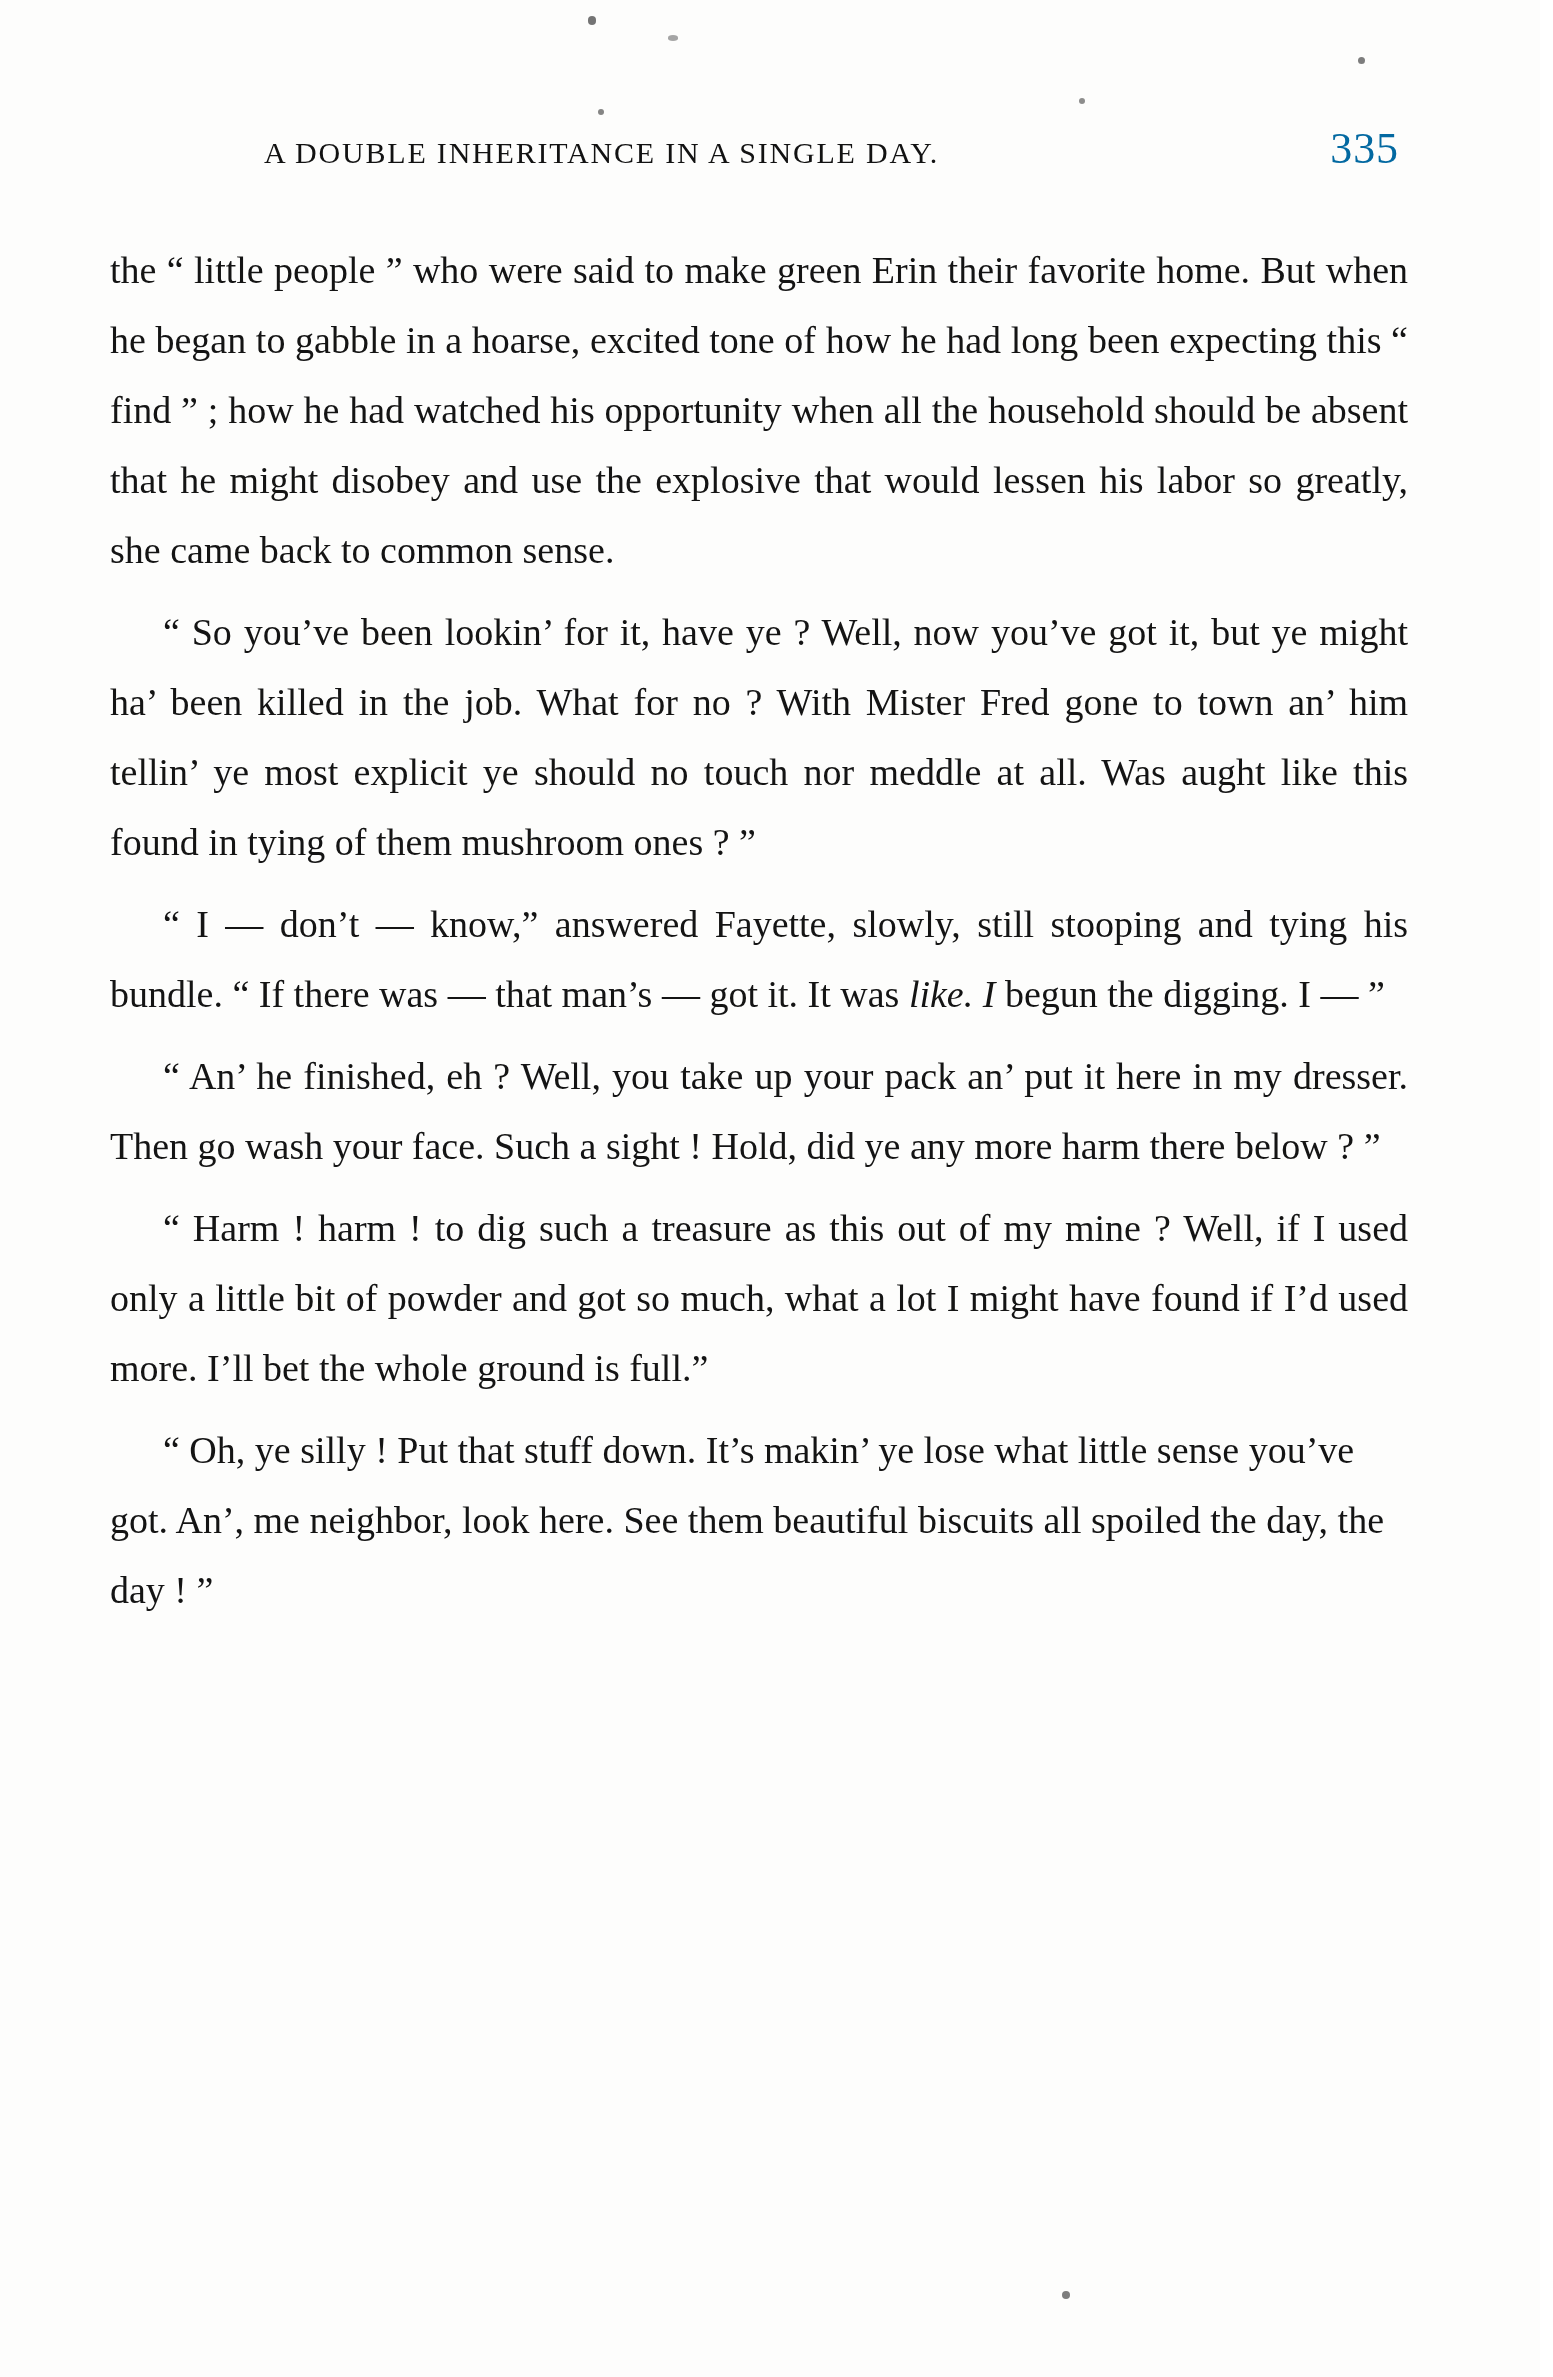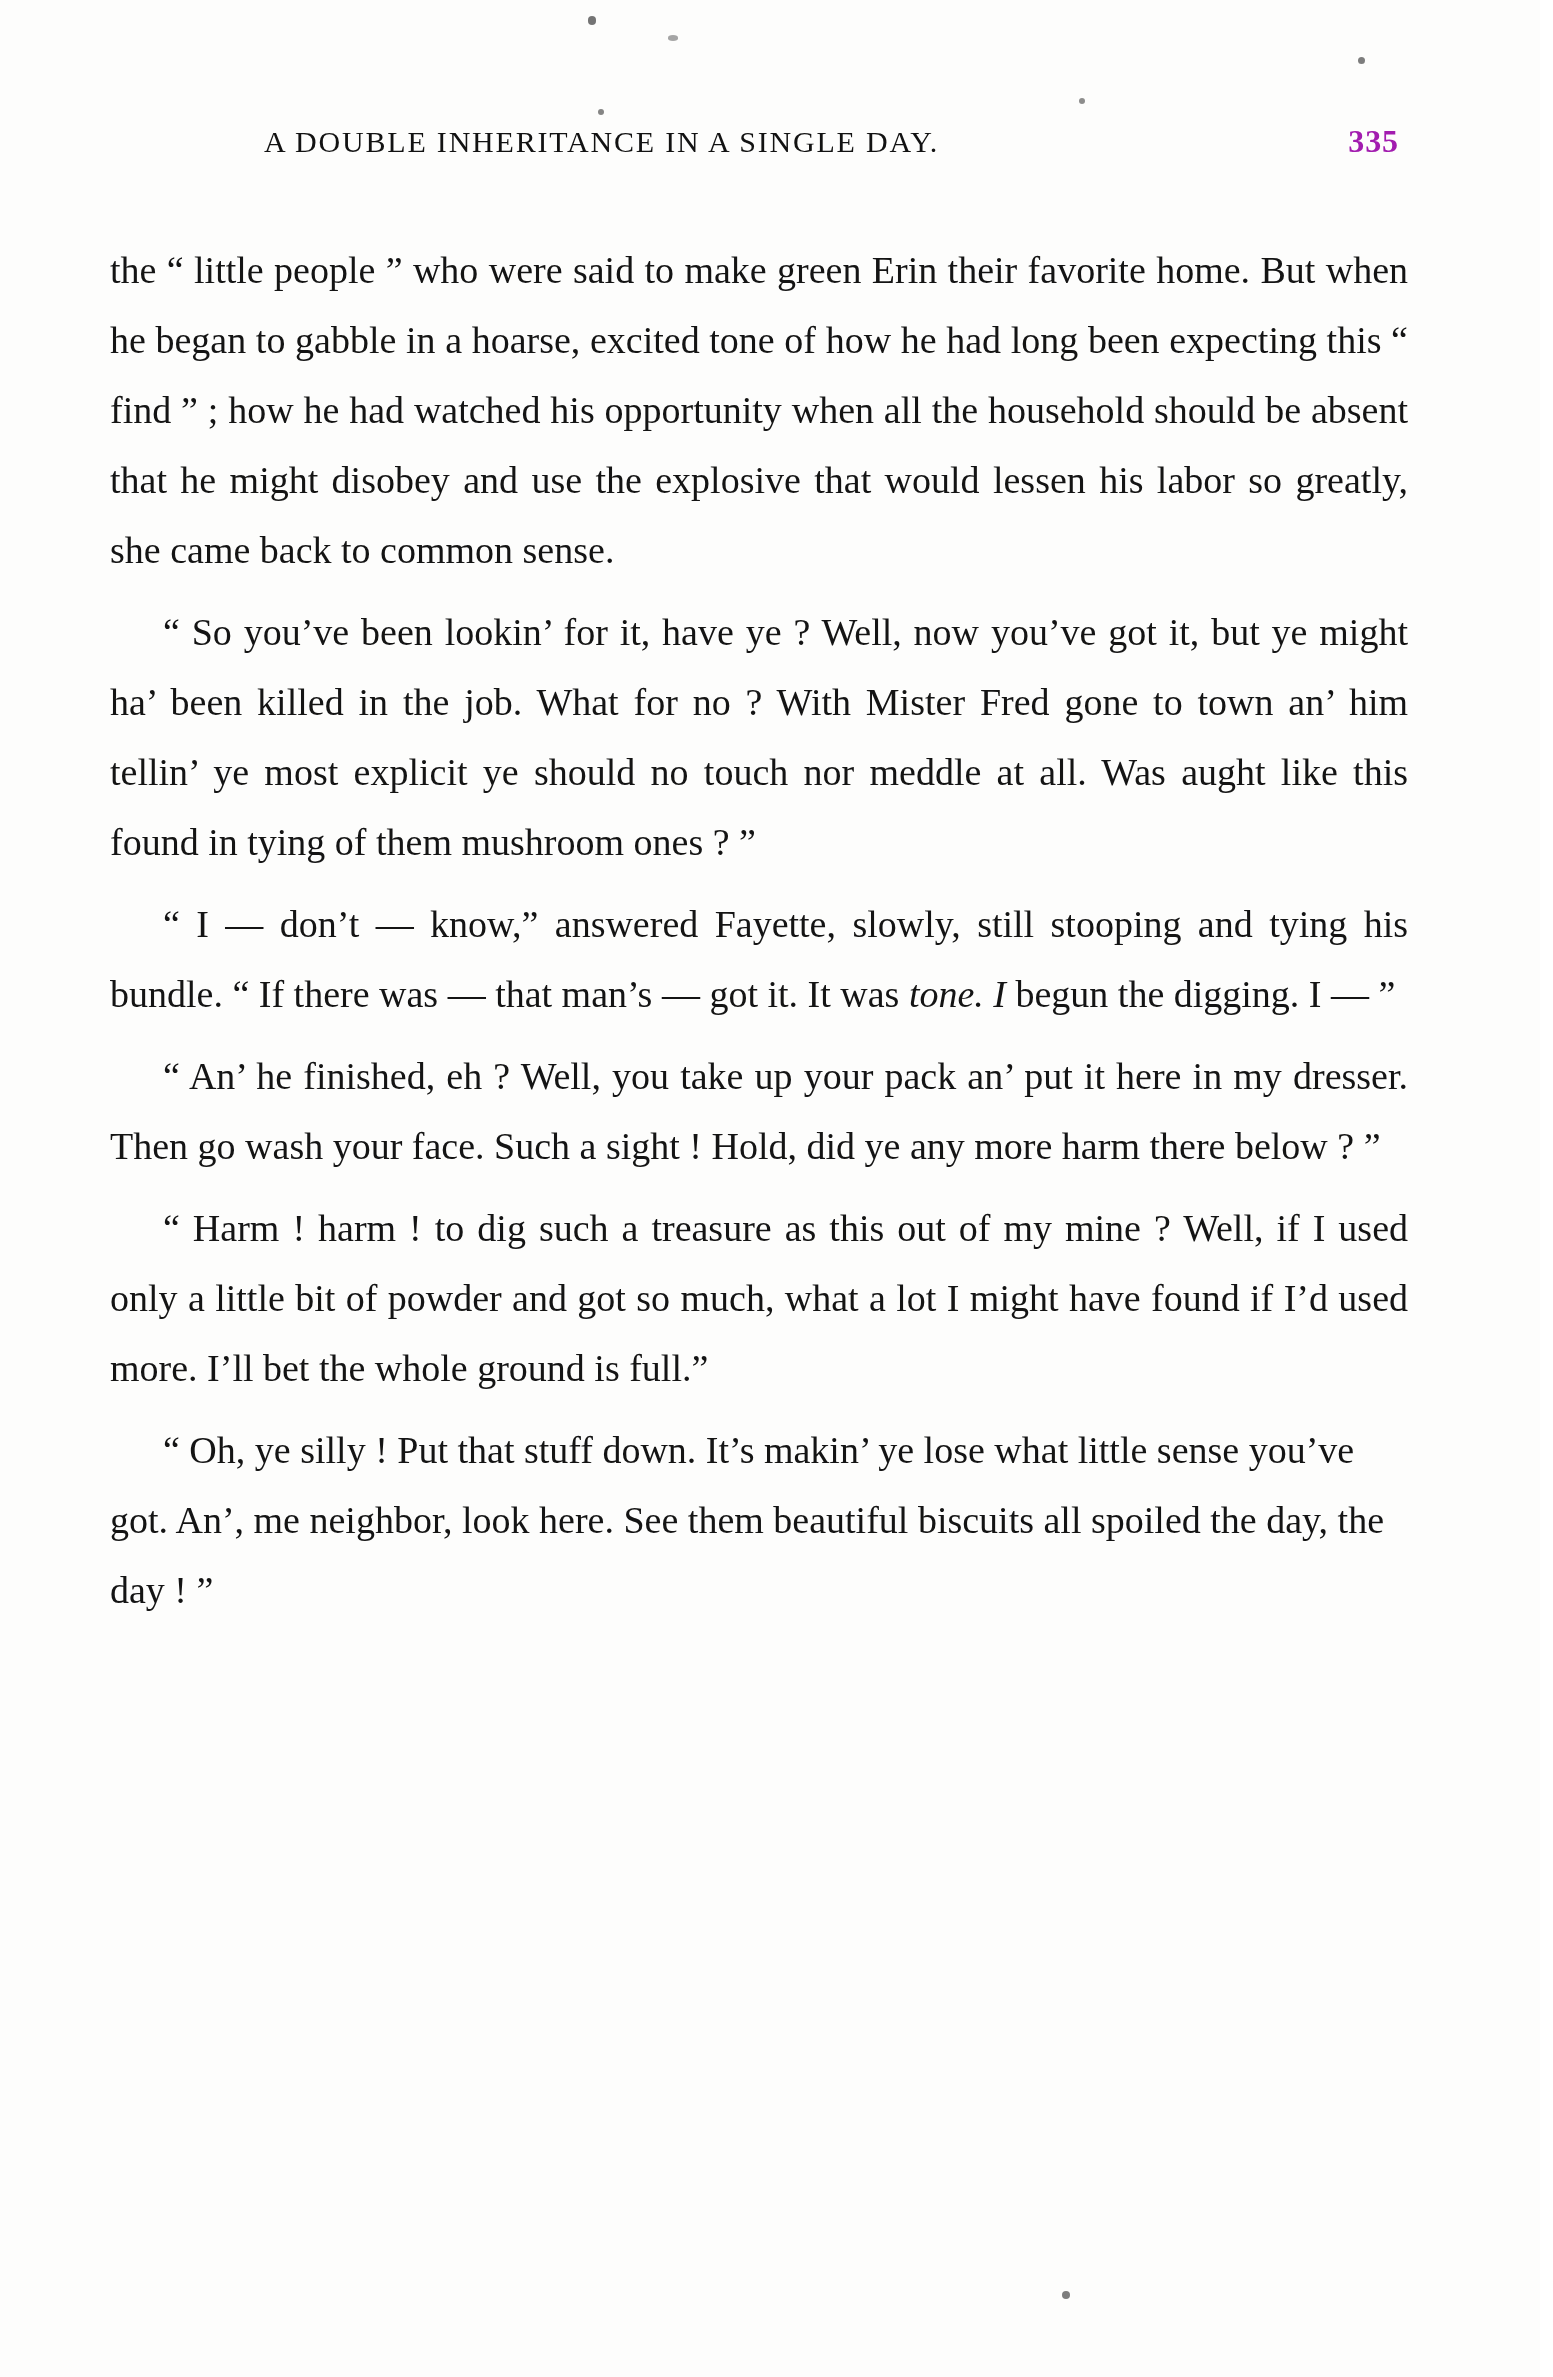--- a/index.html
+++ b/index.html
@@ -46,24 +46,24 @@
   }
   .running-title {
     font-size: 30px;
     letter-spacing: 1.8px;
     font-variant: small-caps;
     text-transform: uppercase;
     white-space: nowrap;
     color: #121212;
   }
   .folio {
-    font-size: 32px;
-    font-weight: bold;
+    font-size: 44px;
+    font-weight: normal;
     letter-spacing: 0.9px;
-    color: #a21caf;
+    color: #0369a1;
   }
 
   .body-text {
     position: absolute;
     left: 98px;
     top: 223px;
     width: 1322px;
     font-size: 38px;
     line-height: 70px;
     text-align: justify;
@@ -96,20 +96,20 @@
   <span class="speck s6"></span>
 
   <div class="header">
     <div class="running-title">A Double Inheritance in a Single Day.</div>
     <div class="folio">335</div>
   </div>
 
   <div class="body-text">
     <p>the “ little people ” who were said to make green Erin their favorite home.   But when he began to gabble in a hoarse, excited tone of how he had long been expecting this “ find ” ; how he had watched his opportunity when all the household should be absent that he might disobey and use the explosive that would lessen his labor so greatly, she came back to common sense.</p>
     <p class="indent">“ So you’ve been lookin’ for it, have ye ?   Well, now you’ve got it, but ye might ha’ been killed in the job. What for no ?   With Mister Fred gone to town an’ him tellin’ ye most explicit ye should no touch nor meddle at all.   Was aught like this found in tying of them mushroom ones ? ”</p>
-    <p class="indent"><span>“ I — don’t — know,” answered Fayette, slowly, still stooping and tying his bundle.   “ If there was — that man’s — got it.   It was </span><em>tone.</em><span>  </span><em>I</em><span> begun the digging.   I — ”</span></p>
+    <p class="indent"><span>“ I — don’t — know,” answered Fayette, slowly, still stooping and tying his bundle.   “ If there was — that man’s — got it.   It was </span><em>like.</em><span>  </span><em>I</em><span> begun the digging.   I — ”</span></p>
     <p class="indent">“ An’ he finished, eh ?   Well, you take up your pack an’ put it here in my dresser.   Then go wash your face. Such a sight !   Hold, did ye any more harm there below ? ”</p>
     <p class="indent">“ Harm ! harm ! to dig such a treasure as this out of my mine ?   Well, if I used only a little bit of powder and got so much, what a lot I might have found if I’d used more.   I’ll bet the whole ground is full.”</p>
     <p class="indent">“ Oh, ye silly !   Put that stuff down.   It’s makin’ ye lose what little sense you’ve got.   An’, me neighbor, look here.   See them beautiful biscuits all spoiled the day, the day ! ”</p>
   </div>
 
 </div>
 
 
 </body></html>

